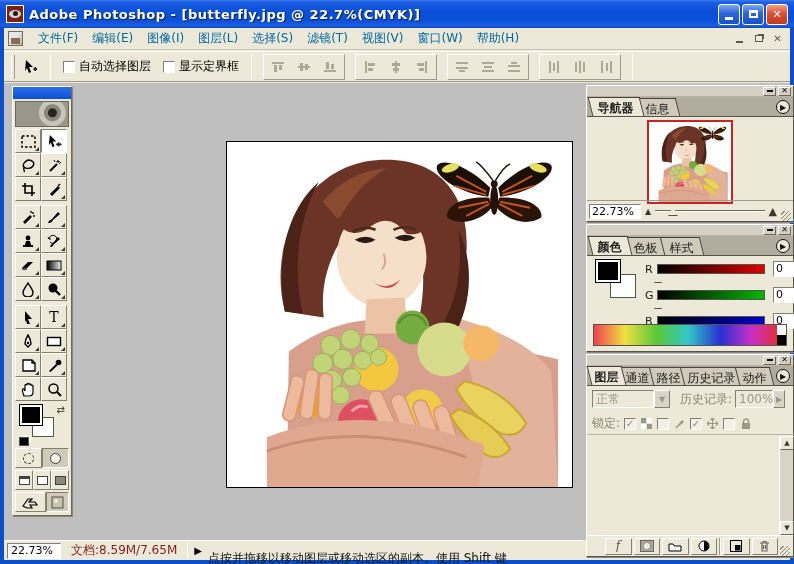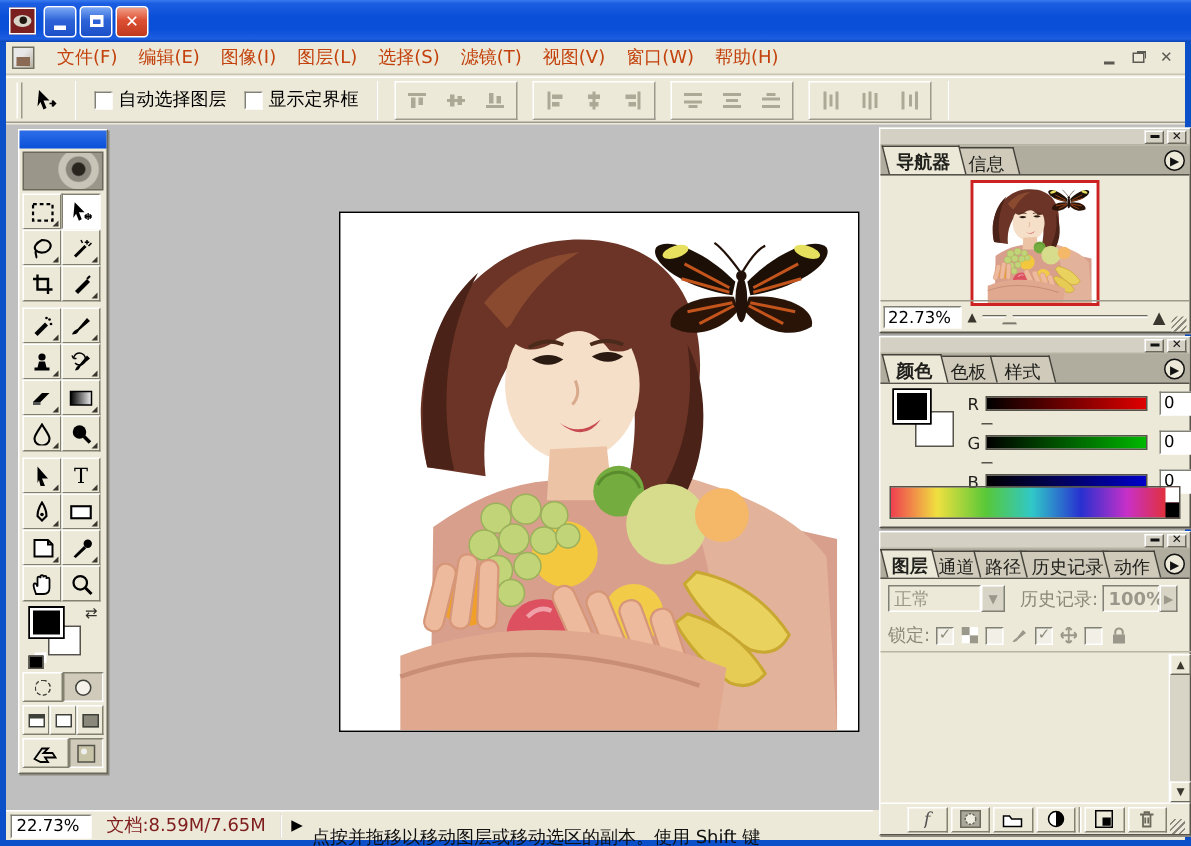--- a/index.html
+++ b/index.html
@@ -24,21 +24,21 @@
     background:linear-gradient(180deg,#7AA8F5,#2E64D8 45%,#1B4FC8); }
   .wbtn.close { background:linear-gradient(180deg,#F0A088,#DD4F33 45%,#C03A20); }
   .wbtn .minbar { width:8px; height:3px; background:#fff; margin-top:8px; }
   .wbtn .maxbox { width:9px; height:8px; border:2px solid #fff; border-top-width:3px; }
 
   
   .menubar { position:absolute; left:0; top:28px; width:786px; height:22px; background:#ECE9D8;
     border-bottom:1px solid #C8C4B4; display:flex; align-items:center; padding:0 4px; }
   .doc-mini-icon { width:15px; height:15px; border:1px solid #707060; background:linear-gradient(135deg,#E8E8E8 40%,#B8B0A0); margin-right:8px; position:relative; }
   .doc-mini-icon::after { content:""; position:absolute; left:2px; top:6px; width:9px; height:6px; background:#8A6A52; }
-  .menu-item { padding:2px 7px; color:#c2410c; cursor:default; white-space:nowrap; }
+  .menu-item { padding:2px 7px; color:#0369a1; cursor:default; white-space:nowrap; }
   .doc-btns { margin-left:auto; display:flex; gap:2px; }
   .dbtn { width:17px; height:15px; border:1px solid #ECE9D8; color:#5A5A52; font-size:10px;
     display:flex; align-items:center; justify-content:center; background:#ECE9D8; }
   .dbtn .bar { width:7px; height:2px; background:#5A5A52; margin-top:7px; }
   .dbtn .rest { width:8px; height:7px; border:1px solid #5A5A52; box-shadow:2px -2px 0 -1px #5A5A52; }
 
   
   .optionsbar { position:absolute; left:0; top:51px; width:786px; height:31px; background:#ECE9D8;
     border-top:1px solid #fff; border-bottom:1px solid #9C9A8C; display:flex; align-items:center; padding:0 4px; }
   .grip { width:4px; height:24px; border-left:1px solid #fff; border-right:1px solid #9C9A8C; margin:0 3px; }
@@ -126,21 +126,21 @@
     background:linear-gradient(90deg,#F04050 0%,#F0E040 16%,#58C838 33%,#30C8C8 49%,#2830D0 66%,#C830C8 82%,#E03040 95%,#E03040 100%); }
   .spectrum .wb { position:absolute; right:0; top:0; width:9px; height:100%; }
   .spectrum .wb .w { height:50%; background:#fff; }
   .spectrum .wb .k { height:50%; background:#000; }
 
   
   .blend-row { position:absolute; left:0; top:32px; width:237px; height:24px; display:flex; align-items:center; padding:0 5px; color:#8A8878; }
   .blend-box { width:62px; height:18px; background:#ECE9D8; border:1px solid; border-color:#808074 #fff #fff #808074; display:flex; align-items:center; padding:0 3px; color:#9A988A; }
   .blend-drop { width:16px; height:18px; border:1px solid; border-color:#fff #808074 #808074 #fff; background:#D8D4C6; color:#9A988A; font-size:8px; display:flex; align-items:center; justify-content:center; }
   .op-label { margin-left:10px; font-size:12px; white-space:nowrap; }
-  .op-box { width:38px; height:18px; border:1px solid; border-color:#808074 #fff #fff #808074; background:#ECE9D8; color:#9A988A; display:flex; align-items:center; padding:0 3px; margin-left:3px;font-weight:bold; }
+  .op-box { width:38px; height:18px; border:1px solid; border-color:#808074 #fff #fff #808074; background:#ECE9D8; color:#9A988A; display:flex; align-items:center; padding:0 3px; margin-left:3px; }
   .op-arr { width:12px; height:18px; border:1px solid; border-color:#fff #808074 #808074 #fff; background:#D8D4C6; color:#9A988A; font-size:8px; display:flex; align-items:center; justify-content:center; }
   .lock-row { position:absolute; left:0; top:58px; width:208px; height:22px; display:flex; align-items:center; gap:4px; padding:0 5px; color:#8A8878; border-bottom:1px solid #B8B4A4; }
   .lchk { width:12px; height:12px; background:#F2F0E6; border:1px solid; border-color:#808074 #fff #fff #808074; font-size:10px; line-height:10px; color:#8A8878; text-align:center; }
   .lico { width:13px; height:13px; display:inline-flex; align-items:center; justify-content:center; }
   .layer-list { position:absolute; left:0; top:81px; width:192px; bottom:21px; background:#E4E1D2; border-right:1px solid #9C9A8C; overflow:hidden; }
   .layer-row { height:42px; display:flex; align-items:stretch; }
   .cell { width:22px; border-right:1px solid #9C9A8C; border-bottom:1px solid #9C9A8C; background:#ECE9D8; display:flex; align-items:center; justify-content:center; }
   .row-sel { flex:1; background:#3163CE; display:flex; align-items:center; padding:0 4px; gap:6px; border-bottom:1px solid #9C9A8C; }
   .l-thumb { width:36px; height:36px; background:#fff; border:1px solid #fff; outline:1px solid #20203A; }
   .l-name { color:#fff; font-size:12px; flex:1; }
@@ -248,20 +248,21 @@
   </symbol>
 </svg>
 
 <div id="app">
 
   <div class="titlebar">
     <div class="app-icon">
         <div class="eyeball"></div>
         <div class="pupil"></div>
       </div>
+    <div class="title-text">Adobe Photoshop - [butterfly.jpg @ 22.7%(CMYK)]</div>
     <div class="win-btns">
       <div class="wbtn">
           <div class="minbar"></div>
         </div>
       <div class="wbtn">
           <div class="maxbox"></div>
         </div>
       <div class="wbtn close">✕</div>
     </div>
   </div>

